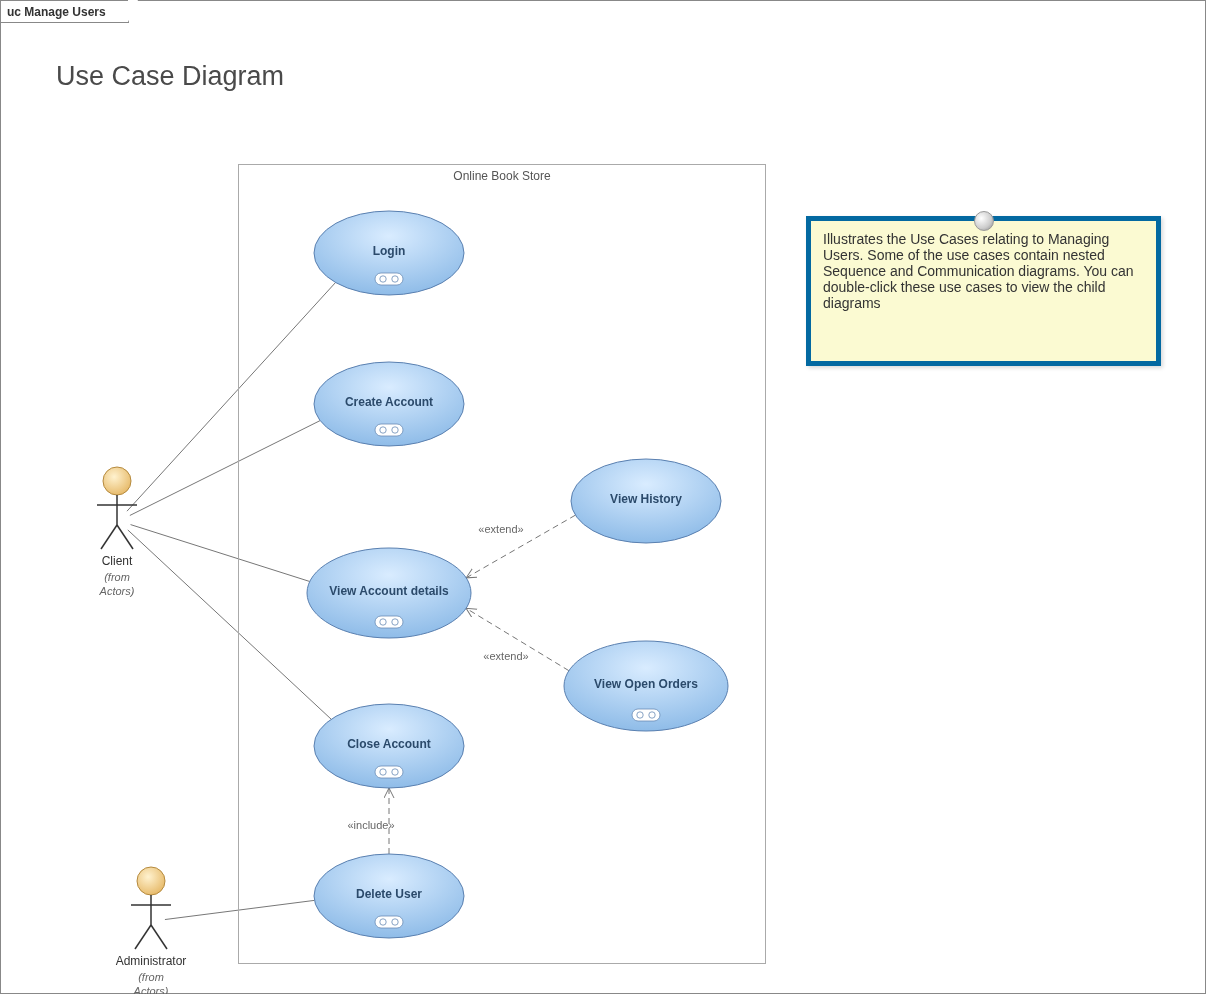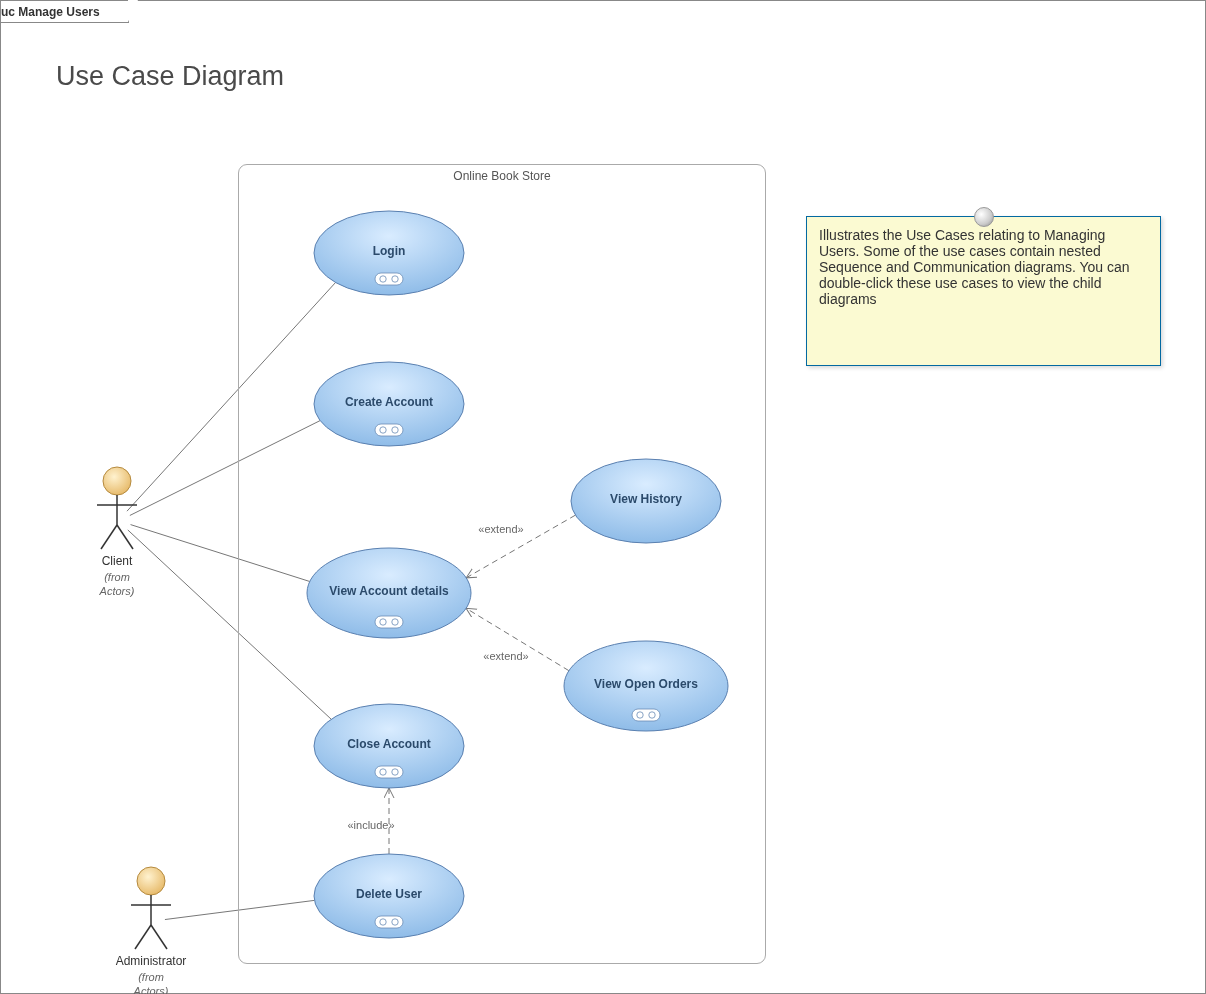--- a/index.html
+++ b/index.html
@@ -1,27 +1,27 @@
 <!DOCTYPE html>
 <html><head>
 <meta charset="utf-8">
 <style>
   html, body { margin:0; padding:0; font-family:"Segoe UI",Arial,sans-serif; background:#fff; color:#333; }
   .frame { position:relative; width:1206px; height:994px; border:1px solid #888; box-sizing:border-box; background:#fff; }
-  .tab { position:absolute; top:0; left:0; width:128px; height:22px; border:1px solid #888; border-top:none; border-left:none; box-sizing:border-box; display:flex; align-items:center; font-size:12px; font-weight:bold; background:#fff; }
+  .tab { position:absolute; top:0; left:0; width:128px; height:22px; border:1px solid #888; border-top:none; border-left:none; box-sizing:border-box; display:flex; align-items:center; padding-left:6px; font-size:12px; font-weight:bold; background:#fff; }
   .tab::after { content:""; position:absolute; right:-10px; top:-1px; width:0; height:0; border-top:22px solid #fff; border-right:10px solid transparent; }
   .title { position:absolute; font-size:27px; color:#4a4a4a; }
   .system-box { position:absolute; border:1px solid #aaa; box-sizing:border-box; }
   .system-label { position:absolute; width:100%; text-align:center; font-size:12px; color:#555; top:4px; }
   svg { position:absolute; top:0; left:0; overflow:visible; }
   .ellipse-label { font-size:12px; font-weight:bold; fill:#2b4a6b; text-anchor:middle; }
   .rel-label { font-size:11px; fill:#666; text-anchor:middle; }
   .actor-label { font-size:12px; fill:#333; text-anchor:middle; }
   .actor-sub { font-size:11px; font-style:italic; fill:#666; text-anchor:middle; }
-  .note { position:absolute; background:#fbfad2; border:1px solid #0369a1; box-shadow:2px 2px 4px rgba(0,0,0,0.15); padding:10px 12px; font-size:14px; color:#333; box-sizing:border-box; }
+  .note { position:absolute; background:#fbfad2; border:5px solid #0369a1; box-shadow:2px 2px 4px rgba(0,0,0,0.15); padding:10px 12px; font-size:14px; color:#333; box-sizing:border-box; }
   .note-pin { position:absolute; top:-10px; left:50%; transform:translateX(-50%); width:18px; height:18px; border-radius:50%; background:radial-gradient(circle at 35% 35%, #fff, #ccc 60%, #888); border:1px solid #999; }
   .child-icon { stroke:#6a8bb5; stroke-width:0.8; fill:#fff; }
 </style>
 </head>
 <body>
 
 <div class="frame">
   <div class="tab">
     <span>uc Manage Users</span>
   </div>
@@ -117,21 +117,21 @@
           <line x1="130" y1="904" x2="170" y2="904" stroke="#333" stroke-width="1.5"></line>
           <line x1="150" y1="924" x2="134" y2="948" stroke="#333" stroke-width="1.5"></line>
           <line x1="150" y1="924" x2="166" y2="948" stroke="#333" stroke-width="1.5"></line>
           <text x="150" y="964" class="actor-label">Administrator</text>
           <text x="150" y="980" class="actor-sub">(from</text>
           <text x="150" y="994" class="actor-sub">Actors)</text>
         </g>
       </g>
   </svg>
 
-  <div id="system" class="system-box" style="left: 237px; top: 163px; width: 528px; height: 800px; border-radius: 9px;">
+  <div id="system" class="system-box" style="left: 237px; top: 163px; width: 528px; height: 800px;">
     <div class="system-label">Online Book Store</div>
   </div>
 
   <div id="note" class="note" style="left: 805px; top: 215px; width: 355px; min-height: 150px;">
     <div class="note-pin"></div>
     <span>Illustrates the Use Cases relating to Managing Users. Some of the use cases contain nested Sequence and Communication diagrams. You can double-click these use cases to view the child diagrams</span>
   </div>
 </div>
 
 </body></html>

